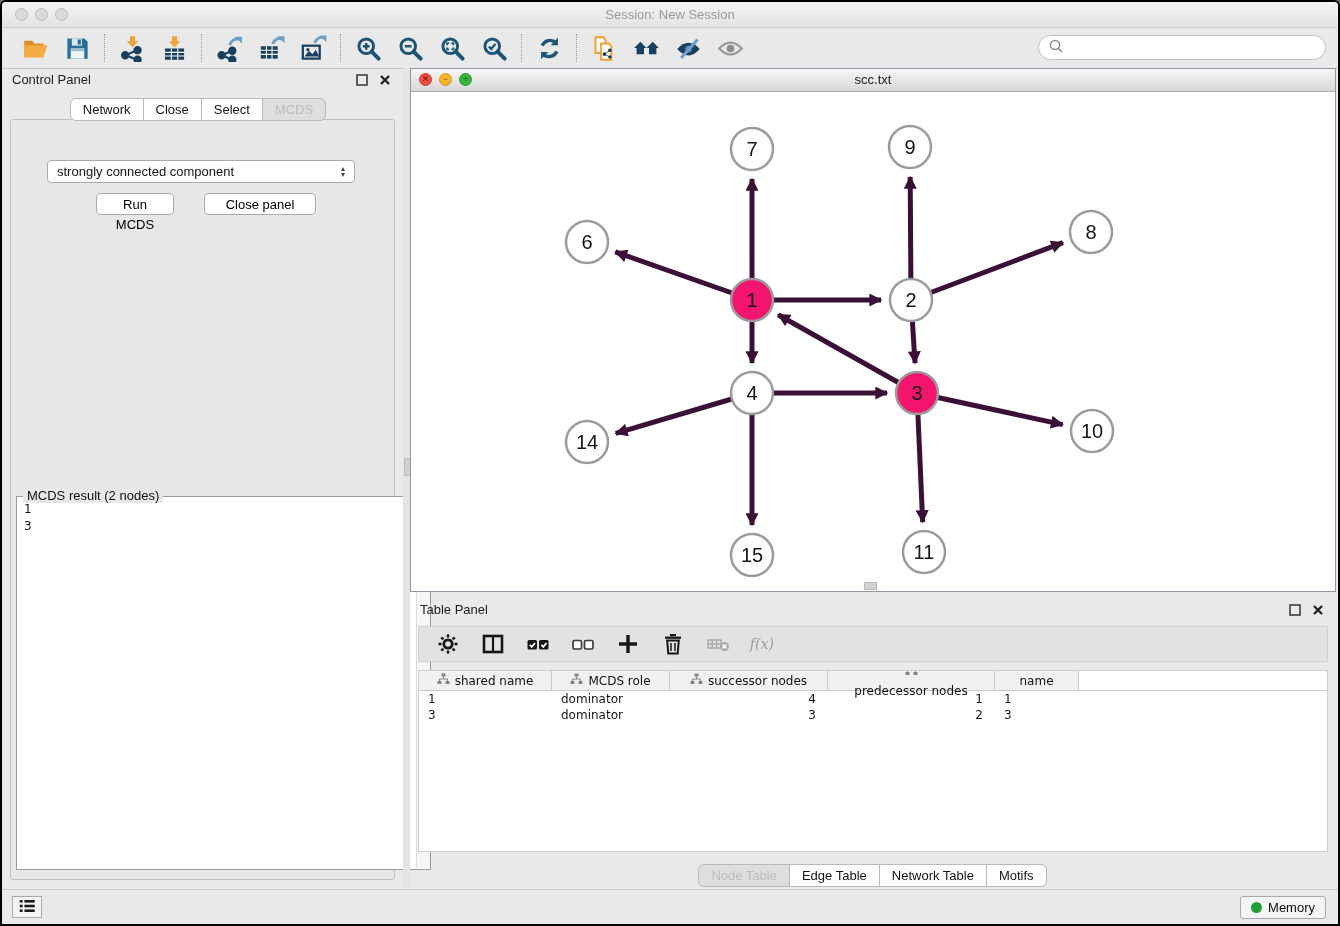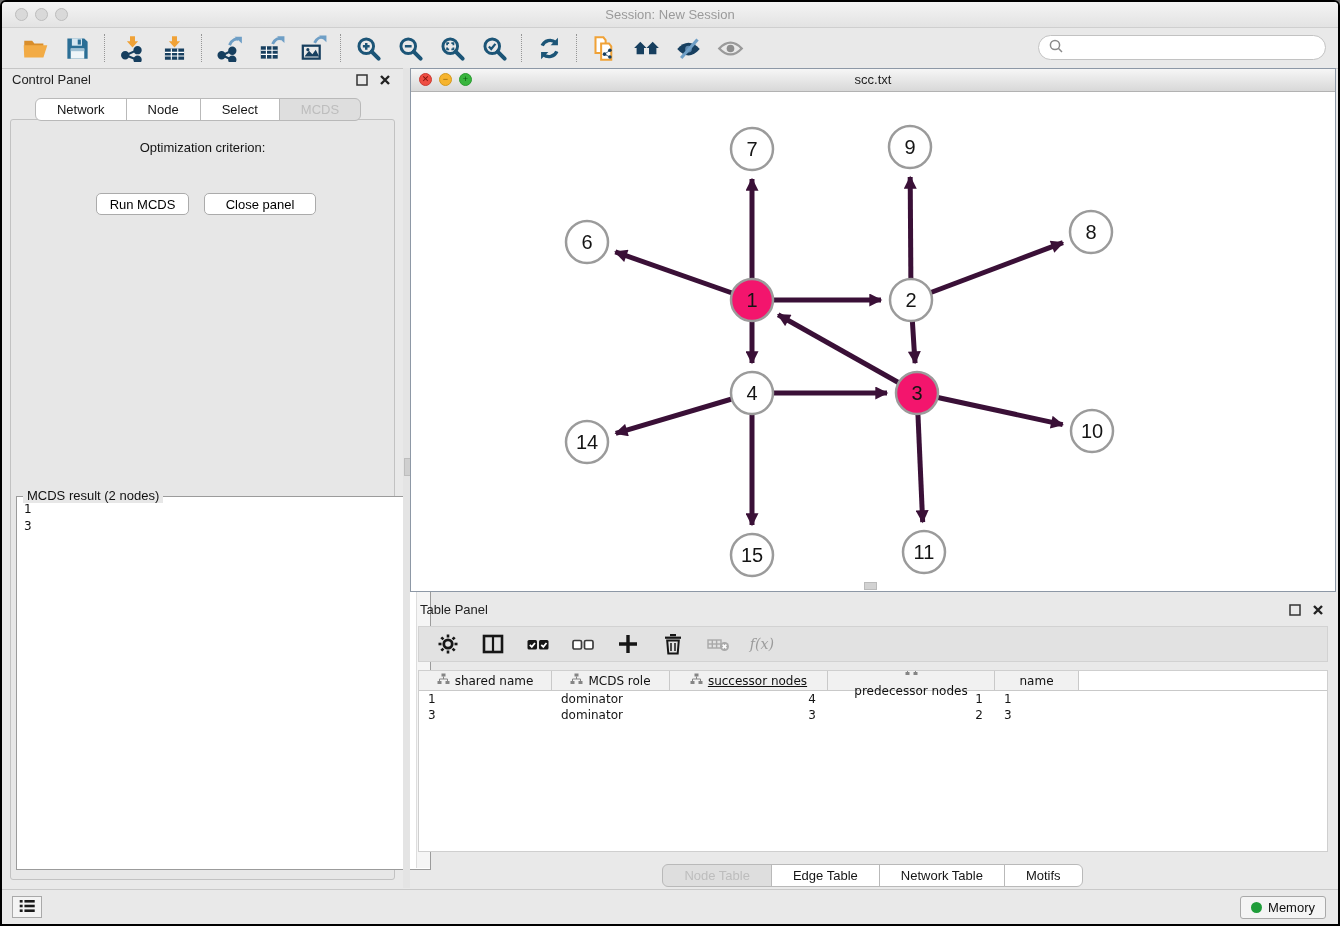--- a/index.html
+++ b/index.html
@@ -24,21 +24,21 @@
   .tbtn svg{width:27px;height:27px;}
   .search{position:absolute;right:12px;top:7px;width:288px;height:25px;box-sizing:border-box;border:1px solid #c2c2c2;
     border-radius:13px;background:#fff;display:flex;align-items:center;padding:0 9px;gap:6px;}
   .search input{border:none;outline:none;flex:1;font:inherit;background:transparent;color:#333;}
   
   #control-panel{position:absolute;left:0;top:66px;width:401px;height:820px;}
   .panel-head{position:absolute;left:10px;top:4px;font-size:13px;color:#222;}
   .panel-btns{position:absolute;right:12px;top:6px;display:flex;gap:11px;align-items:center;}
   .float-glyph,.close-glyph{width:12px;height:12px;display:inline-block;}
   .cp-tabs{position:absolute;left:0;right:8px;top:30px;display:flex;justify-content:center;z-index:3;}
-  .seg{border:1px solid #b9b9b9;background:#fff;padding:3px 21px;margin-left:-1px;font-size:13px;white-space:nowrap;}
+  .seg{border:1px solid #b9b9b9;background:#fff;padding:3px 12px;margin-left:-1px;font-size:13px;white-space:nowrap;}
   .seg.first{border-radius:6px 0 0 6px;}
   .seg.last{border-radius:0 6px 6px 0;}
   .seg.active{background:#dedede;color:#bdbdbd;}
   .cp-body{position:absolute;left:8px;top:51px;width:385px;height:761px;box-sizing:border-box;
     background:#e7e7e7;border:1px solid #c2c2c2;border-radius:3px;}
   .opt-label{position:absolute;left:0;right:0;top:20px;text-align:center;}
   .select{position:absolute;left:36px;top:40px;width:308px;height:23px;box-sizing:border-box;background:#fff;
     border:1px solid #ababab;border-radius:4px;display:flex;align-items:center;padding:0 9px;}
   .stepper{margin-left:auto;display:flex;flex-direction:column;font-size:8px;line-height:5.5px;color:#444;}
   .btn{position:absolute;height:22px;box-sizing:border-box;background:#fff;border:1px solid #ababab;border-radius:5px;
@@ -279,27 +279,30 @@
           </svg>
       </span>
       <span class="close-glyph">
         <svg width="12" height="12" viewBox="0 0 12 12">
             <path d="M2 2L10 10M10 2L2 10" stroke="#222" stroke-width="2.4"></path>
           </svg>
       </span>
     </span>
     <div class="cp-tabs" id="cp-tabs">
         <span class="seg first">Network</span>
-        <span class="seg">Node</span>
+        <span class="seg">Close</span>
         <span class="seg">Select</span>
         <span class="seg last active">MCDS</span>
       </div>
     <div class="cp-body">
-      <div class="opt-label">Optimization criterion:</div>
-      <button class="btn" style="left:85px;top:73px;width:93px;">Run MCDS</button>
+      <div class="select">
+        <span>strongly connected component</span>
+        <span class="stepper">▴<br>▾</span>
+      </div>
+      <button class="btn" style="left:85px;top:73px;width:78px;">Run MCDS</button>
       <button class="btn" style="left:193px;top:73px;width:112px;">Close panel</button>
       <div class="groupbox">
         <span class="groupbox-label">MCDS result (2 nodes)</span>
         <div class="result-list" id="result-list">
             <div>1</div>
             <div>3</div>
           </div>
         <div class="result-scroll"></div>
       </div>
     </div>
@@ -493,21 +496,21 @@
             <span><svg width="13" height="12" viewBox="0 0 13 12">
                 <g fill="#858585">
                   <rect x="4.5" y="0.5" width="4" height="3"></rect>
                   <rect x="0.5" y="8" width="4" height="3"></rect>
                   <rect x="8.5" y="8" width="4" height="3"></rect>
                 </g>
                 <path d="M6.5 3.5v2.5M2.5 8V6h8v2" stroke="#858585" fill="none"></path>
               </svg></span>
             <span>MCDS role</span>
           </div>
-          <div class="th" style="width: 158px; text-decoration: underline;">
+          <div class="th" style="width: 158px;">
             <span><svg width="13" height="12" viewBox="0 0 13 12">
                 <g fill="#858585">
                   <rect x="4.5" y="0.5" width="4" height="3"></rect>
                   <rect x="0.5" y="8" width="4" height="3"></rect>
                   <rect x="8.5" y="8" width="4" height="3"></rect>
                 </g>
                 <path d="M6.5 3.5v2.5M2.5 8V6h8v2" stroke="#858585" fill="none"></path>
               </svg></span>
             <span>successor nodes</span>
           </div>

